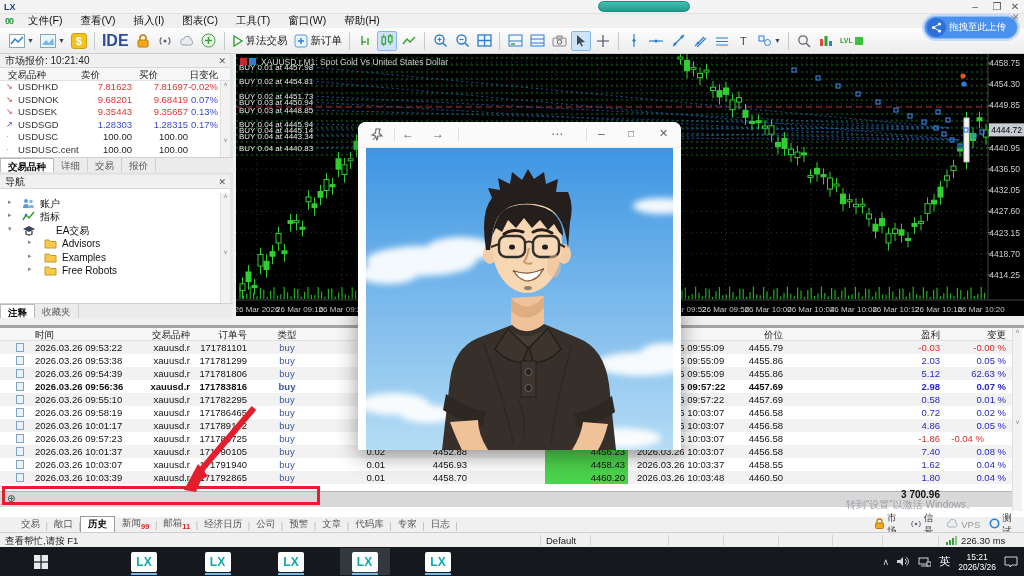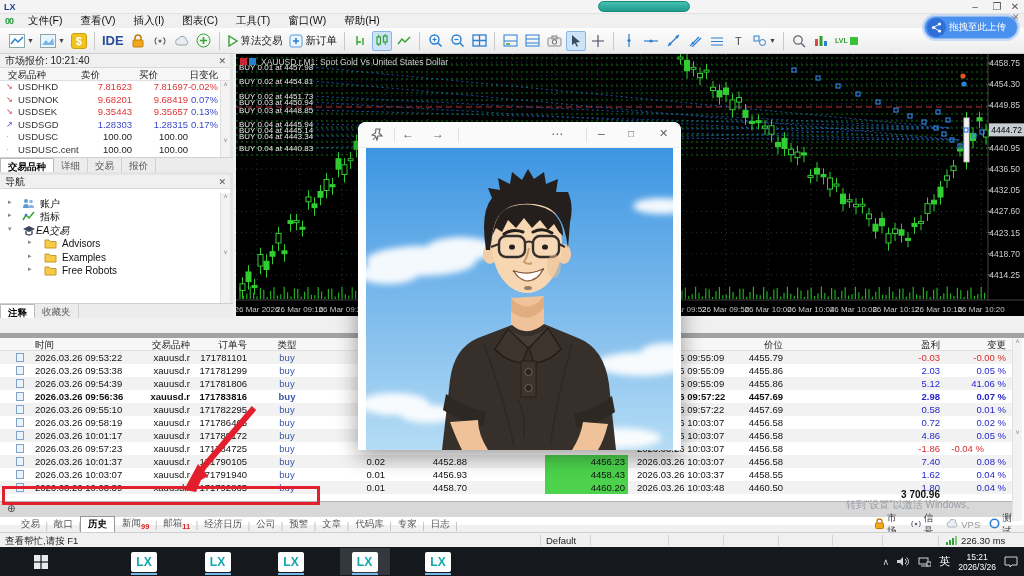--- a/index.html
+++ b/index.html
@@ -24,21 +24,21 @@
   #toolbar { left:0; top:28px; width:1024px; height:26px; background:linear-gradient(#fdfdfd,#ececec); border-bottom:1px solid #cfcfcf; display:flex; align-items:center; padding-left:6px; white-space:nowrap; }
   .tsep { width:1px; height:18px; background:#c9c9c9; margin:0 4px; flex:0 0 1px; }
   .tbtn { display:inline-flex; align-items:center; justify-content:center; height:20px; min-width:20px; border-radius:2px; margin:0 1px; padding:0 2px; }
   .tbtn.active { background:#cde3f7; border:1px solid #86b7e6; }
   .tbtn svg { display:block; }
   .tlabel { font-size:10.5px; color:#1a1a1a; margin-left:3px; }
   .caret { font-size:7px; color:#444; margin-left:2px; }
   .tf { font-size:10px; color:#1a3f8f; font-weight:bold; padding:2px 5px; border-radius:2px; margin:0 1px; }
   .tf.active { background:#cde3f7; border:1px solid #86b7e6; }
   .dollar { background:#f3c21b; border:1px solid #caa10e; color:#fff; font-weight:bold; width:16px; height:16px; border-radius:3px; text-align:center; line-height:15px; font-size:11px; }
-  .idetxt { color:#2a4e9b; font-weight:bold; font-size:13px; }
+  .idetxt { color:#2a4e9b; font-weight:bold; font-size:16px; }
 
   
   .panel-title { height:14px; line-height:14px; background:#f0f0f0; font-size:10px; color:#222; padding-left:5px; position:relative; border-bottom:1px solid #d8d8d8; }
   .panel-title .x { position:absolute; right:4px; top:0; color:#555; font-size:9px; }
   #market-watch { left:0; top:54px; width:233px; height:118px; background:#fff; border-right:3px solid #e4e4e4; }
   #mw-header { position:absolute; left:0; top:14px; width:230px; height:13px; background:#f6f6f6; border-bottom:1px solid #e0e0e0; font-size:9.5px; color:#222; }
   .mw-row { position:absolute; left:0; width:222px; height:12.5px; font-size:9.5px; }
   .mw-cell { position:absolute; top:0; line-height:12.5px; white-space:nowrap; }
   #mw-tabs, #nav-tabs { position:absolute; left:0; bottom:0; width:233px; height:15px; background:#ececec; border-top:1px solid #d0d0d0; display:flex; align-items:flex-end; font-size:9.5px; color:#555; }
   .ptab { padding:1px 7px; border-right:1px solid #cfcfcf; height:14px; line-height:13px; }
@@ -49,21 +49,21 @@
   .nav-item { position:absolute; left:0; height:13px; font-size:10px; color:#111; white-space:nowrap; }
   .nav-item .exp { position:absolute; top:1px; font-size:7px; color:#888; }
   .nav-item .lbl { position:absolute; top:0; line-height:13px; }
   .nav-item svg { position:absolute; top:0; }
 
   
   #chart { left:236px; top:54px; width:788px; height:262px; background:#000; }
   #chart svg { position:absolute; left:0; top:0; }
 
   
-  #history { left:0; top:325px; width:1024px; height:192px; background:#fff; border-top:5px solid #a3a3a3;margin-top:8px; }
+  #history { left:0; top:325px; width:1024px; height:192px; background:#fff; border-top:3px solid #a3a3a3; }
   #h-header { position:absolute; left:0; top:0; width:1012px; height:13px; background:#f7f7f7; border-bottom:1px solid #e0e0e0; font-size:9.5px; color:#222; }
   .h-cell { position:absolute; top:0; line-height:13px; white-space:nowrap; }
   .h-row { position:absolute; left:0; width:1012px; height:13px; font-size:9.5px; }
   .h-row.alt { background:#f2f2f2; }
   .doc-ico { position:absolute; left:16px; top:2px; width:8px; height:9px; border:1px solid #7fa3c9; background:#eaf2fb; }
   #h-summary { position:absolute; left:0; top:163px; width:1012px; height:16px; background:#d8d8d8; border-top:1px solid #b5b5b5; font-size:10px; font-weight:bold; color:#111; }
   #red-box { left:2px; top:486px; width:318px; height:19px; border:3px solid #e31e2d; z-index:40; }
   #red-arrow { left:170px; top:398px; z-index:40; }
 
   
@@ -391,21 +391,21 @@
             <circle cx="9" cy="3.5" r="1.8" fill="#8ab4de"></circle>
             <path d="M6.5 10 Q7 6.8 9 6.8 Q12 6.8 12 10 Z" fill="#8ab4de"></path>
           </svg></span><span class="lbl" style="left: 40px;">账户</span></div>
       <div class="nav-item" style="top: 35.4px; left: 0px;"><span class="exp" style="left: 8px;">▸</span><span><svg width="13" height="11" viewBox="0 0 13 11" style="position: absolute; left: 22px; top: 1px;">
             <polyline points="1,9 4,4 7,7 12,1" fill="none" stroke="#2fa12f" stroke-width="1.5"></polyline>
             <circle cx="4" cy="4" r="1.3" fill="#2a7fd0"></circle>
           </svg></span><span class="lbl" style="left: 40px;">指标</span></div>
       <div class="nav-item" style="top: 48.8px; left: 0px;"><span class="exp" style="left: 8px;">▾</span><span><svg width="14" height="11" viewBox="0 0 14 11" style="position: absolute; left: 22px; top: 1px;">
             <path d="M1 4 L7 1 L13 4 L7 7 Z" fill="#3a4a5a"></path>
             <path d="M4 6 v3 Q7 11 10 9 V6" fill="none" stroke="#3a4a5a" stroke-width="1.4"></path>
-          </svg></span><span class="lbl" style="left: 36px; font-style: italic;">EA交易</span></div>
+          </svg></span><span class="lbl" style="left: 56px;">EA交易</span></div>
       <div class="nav-item" style="top: 62.2px; left: 0px;"><span class="exp" style="left: 28px;">▸</span><span><svg width="13" height="11" viewBox="0 0 13 11" style="position: absolute; left: 44px; top: 1px;">
             <path d="M1 2 h4 l1.5 1.5 H12 V10 H1 Z" fill="#f7c948" stroke="#c8992a"></path>
           </svg></span><span class="lbl" style="left: 62px;">Advisors</span></div>
       <div class="nav-item" style="top: 75.6px; left: 0px;"><span class="exp" style="left: 28px;">▸</span><span><svg width="13" height="11" viewBox="0 0 13 11" style="position: absolute; left: 44px; top: 1px;">
             <path d="M1 2 h4 l1.5 1.5 H12 V10 H1 Z" fill="#f7c948" stroke="#c8992a"></path>
           </svg></span><span class="lbl" style="left: 62px;">Examples</span></div>
       <div class="nav-item" style="top: 89px; left: 0px;"><span class="exp" style="left: 28px;">▸</span><span><svg width="13" height="11" viewBox="0 0 13 11" style="position: absolute; left: 44px; top: 1px;">
             <path d="M1 2 h4 l1.5 1.5 H12 V10 H1 Z" fill="#f7c948" stroke="#c8992a"></path>
           </svg></span><span class="lbl" style="left: 62px;">Free Robots</span></div>
     </div>
@@ -965,21 +965,21 @@
         <span class="h-cell" style="left: 120px; width: 70px; text-align: right;">xauusd.r</span>
         <span class="h-cell" style="left: 187px; width: 60px; text-align: right;">171781806</span>
         <span class="h-cell" style="left: 262px; width: 50px; text-align: center; color: rgb(58, 87, 168);">buy</span>
         <span class="h-cell" style="left: 335px; width: 50px; text-align: right;"></span>
         <span class="h-cell" style="left: 397px; width: 70px; text-align: right;"></span>
         <span class="h-cell" style="left: 470px; width: 70px; text-align: right;"></span>
         <span class="h-cell" style="left: 548px; width: 77px; text-align: right;"></span>
         <span class="h-cell" style="left: 637px; width: 146px; text-align: left;">2026.03.26 09:55:09</span>
         <span class="h-cell" style="left: 713px; width: 70px; text-align: right;">4455.86</span>
         <span class="h-cell" style="left: 860px; width: 80px; text-align: right; color: rgb(38, 38, 201);">5.12</span>
-        <span class="h-cell" style="left: 926px; width: 80px; text-align: right; color: rgb(38, 38, 201);">41.06 %</span>
+        <span class="h-cell" style="left: 926px; width: 80px; text-align: right; color: rgb(38, 38, 201);">62.63 %</span>
       </div>
       <div class="h-row" style="top: 52px; font-weight: bold;">
         <span class="doc-ico"></span>
         <span class="h-cell" style="left: 35px; width: 160px; text-align: left;">2026.03.26 09:56:36</span>
         <span class="h-cell" style="left: 120px; width: 70px; text-align: right;">xauusd.r</span>
         <span class="h-cell" style="left: 187px; width: 60px; text-align: right;">171783816</span>
         <span class="h-cell" style="left: 262px; width: 50px; text-align: center; color: rgb(58, 87, 168);">buy</span>
         <span class="h-cell" style="left: 335px; width: 50px; text-align: right;"></span>
         <span class="h-cell" style="left: 397px; width: 70px; text-align: right;"></span>
         <span class="h-cell" style="left: 470px; width: 70px; text-align: right;"></span>

